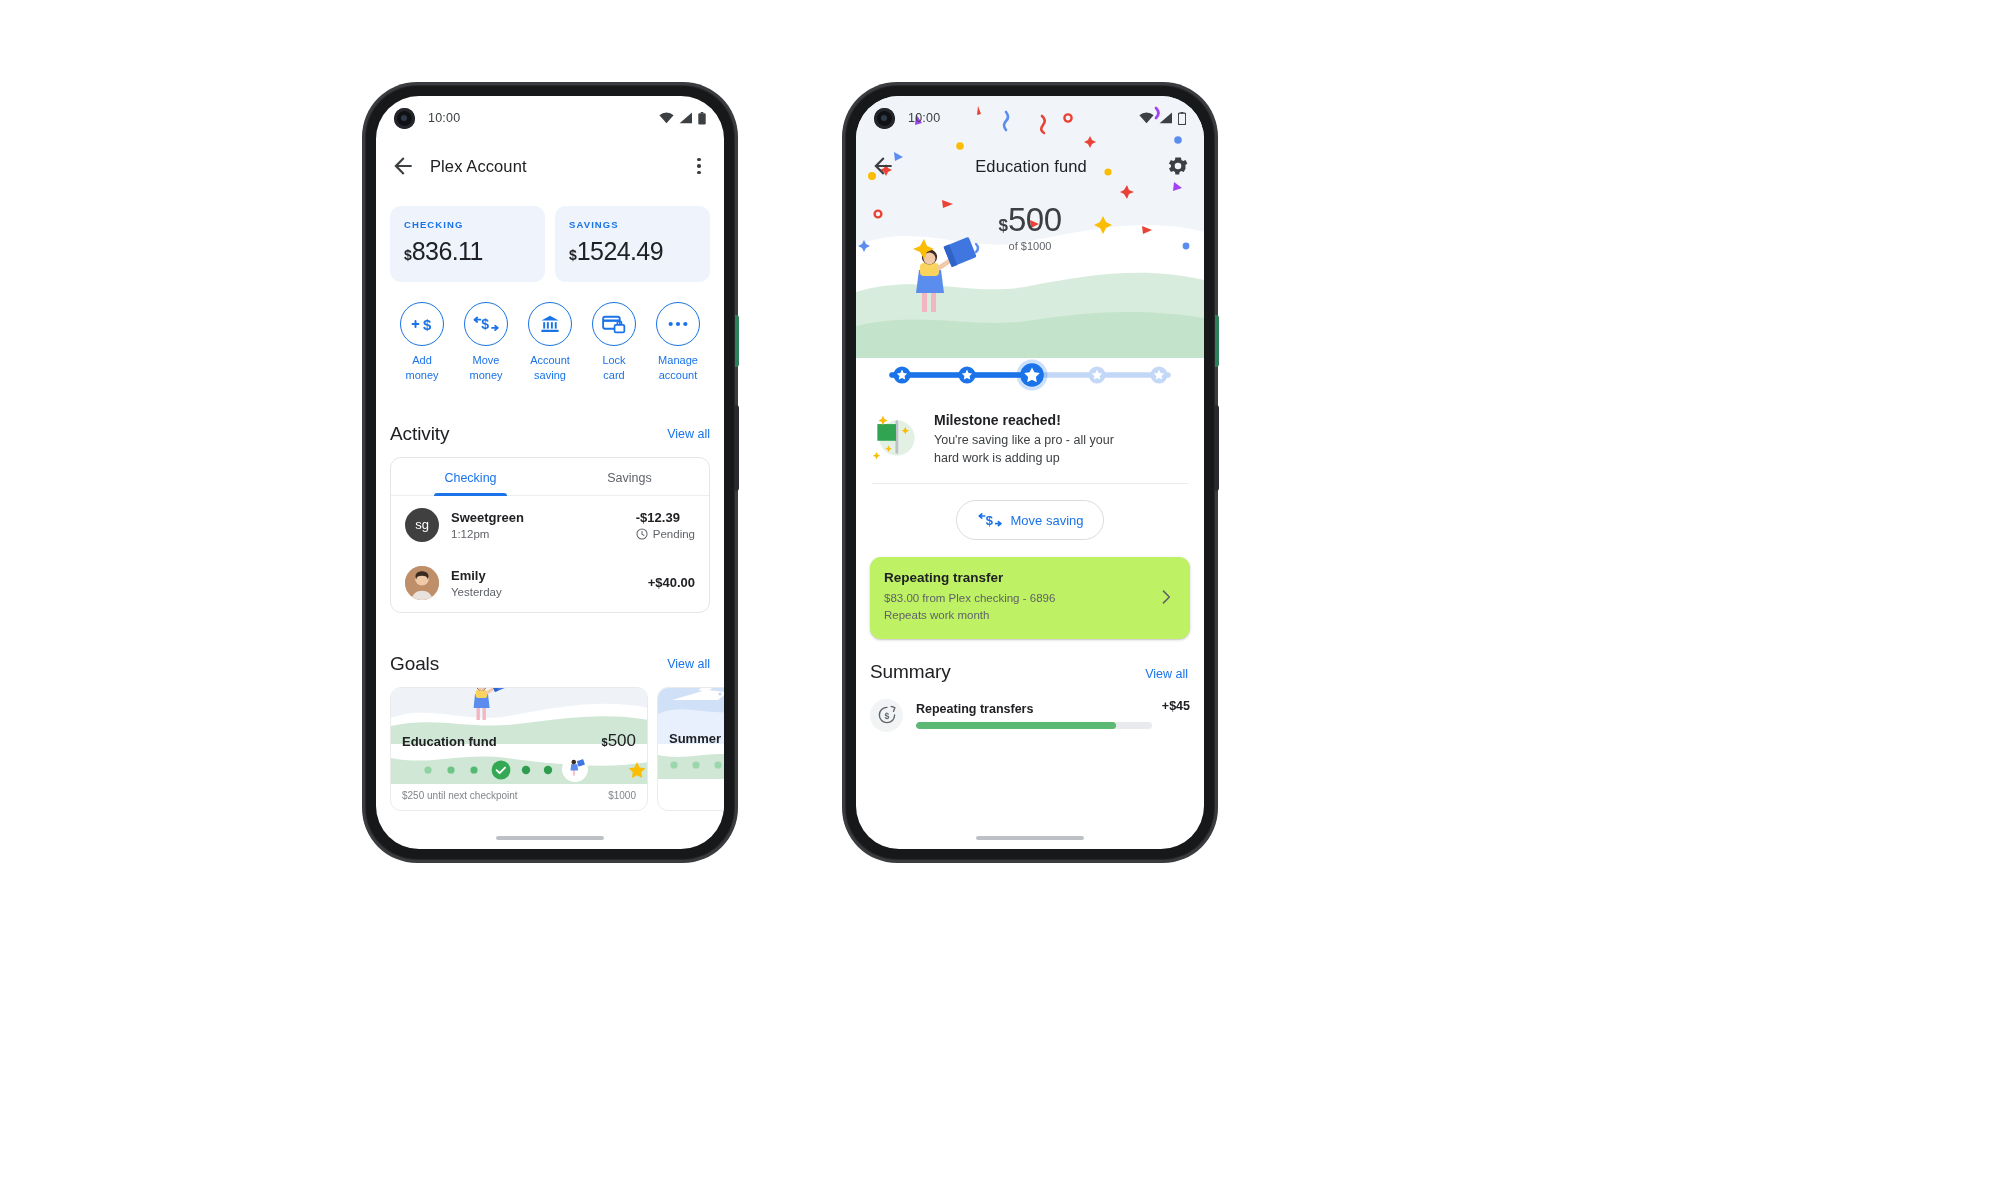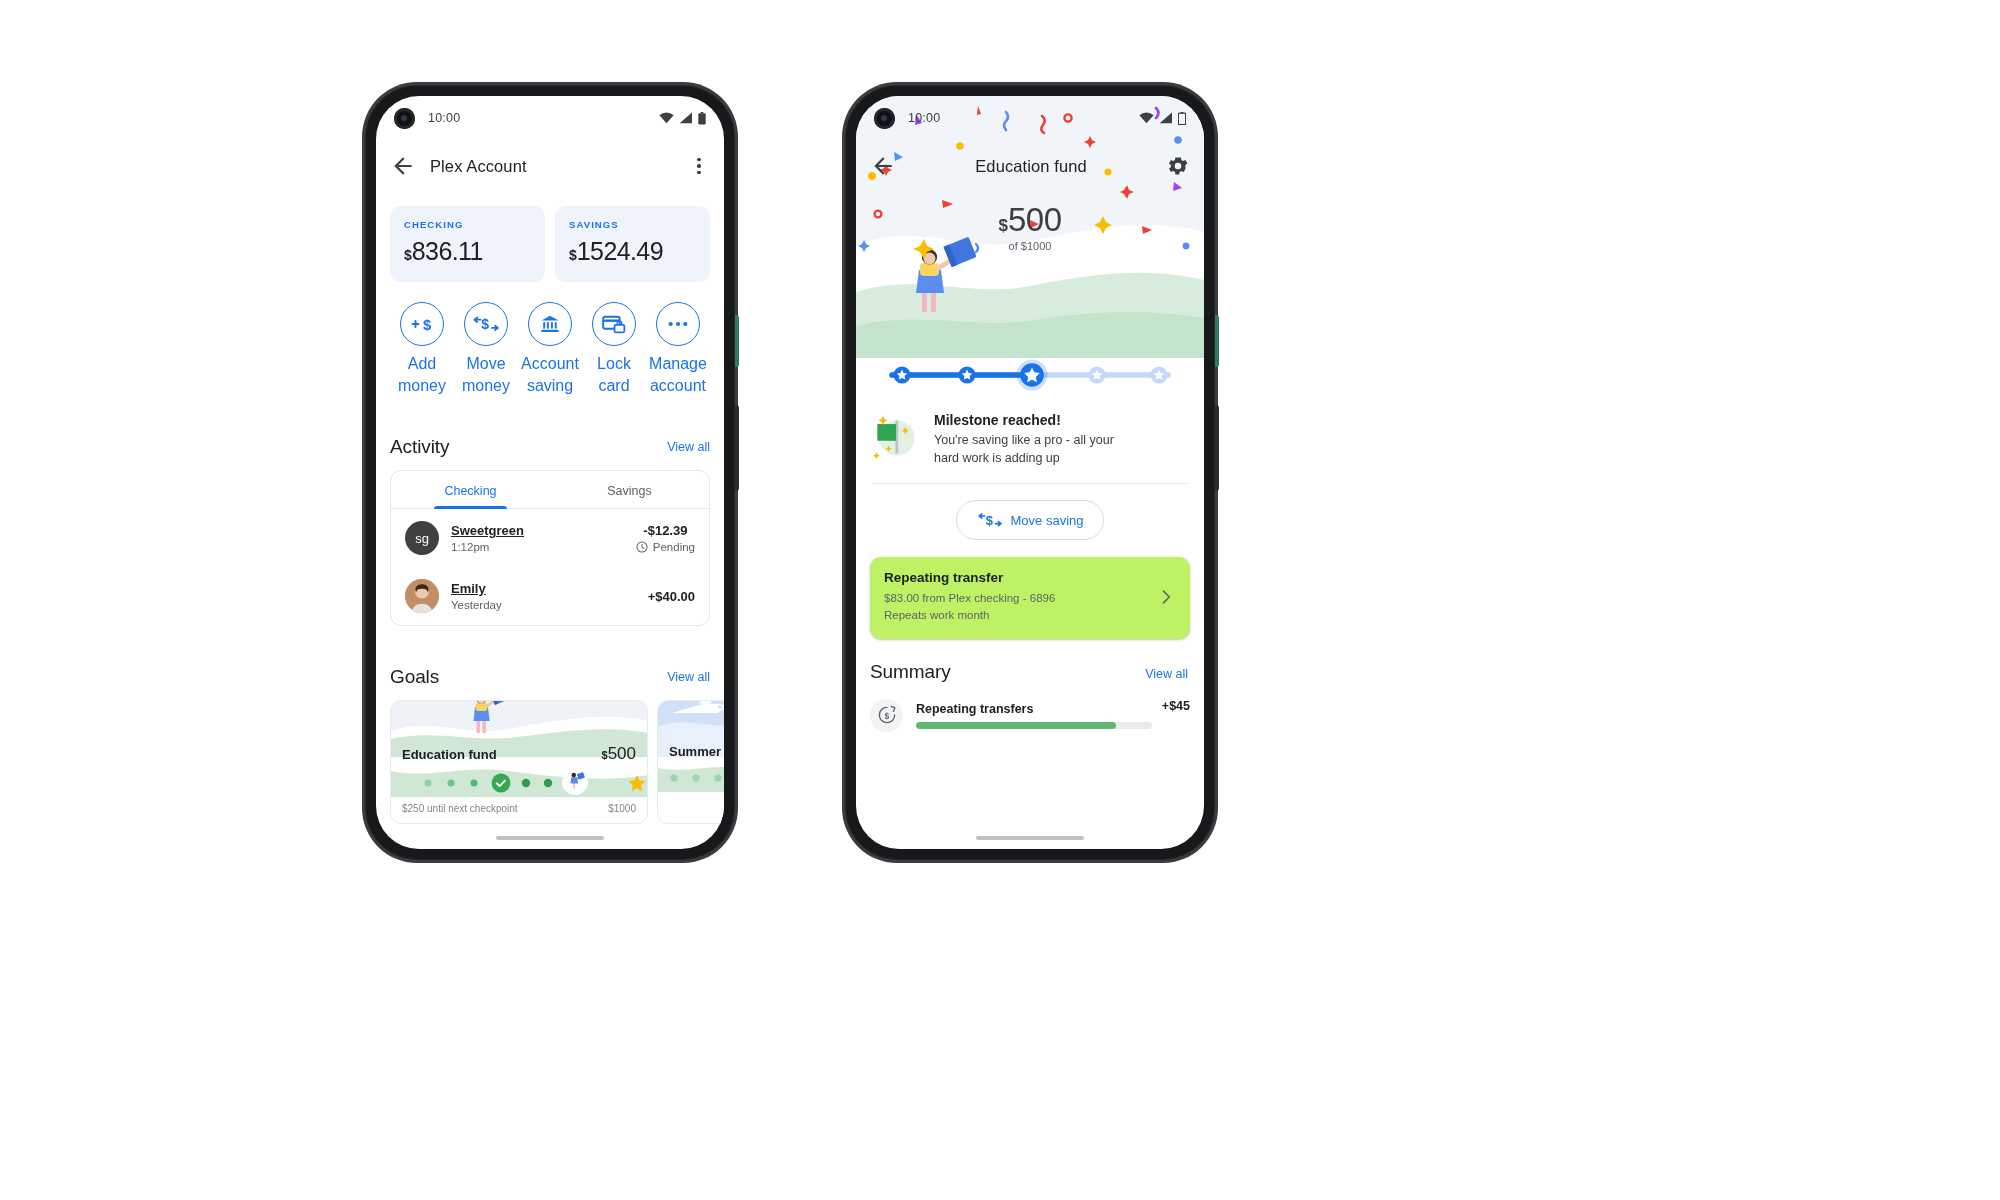--- a/index.html
+++ b/index.html
@@ -78,21 +78,21 @@
   .bal-amt .cur { font-size: 14px; font-weight: bold; }
   .bal-amt .num { font-size: 25px; letter-spacing: -.6px; }
 
   .actions { display: flex; justify-content: space-between; margin-top: 20px; padding: 0 2px; }
   .action { width: 60px; text-align: center; cursor: pointer; }
   .action .circle {
     width: 44px; height: 44px; border-radius: 50%; border: 1.4px solid #1a73e8;
     margin: 0 auto; display: flex; align-items: center; justify-content: center;
   }
   .action .lbl {
-    margin-top: 7px; font-size: 16px; line-height: 1.35; color: #1a73e8; font-weight: 500;
+    margin-top: 7px; font-size: 11px; line-height: 1.35; color: #1a73e8; font-weight: 500;
   }
 
   .sec-head {
     display: flex; align-items: center; margin-top: 40px;
   }
   .sec-title { font-size: 19px; color: #202124; letter-spacing: -.1px; }
   .sec-link { margin-left: auto; font-size: 12.5px; color: #1a73e8; font-weight: 500; cursor: pointer; }
 
   .act-card {
     margin-top: 12px; border: 1px solid #e4e6e9; border-radius: 11px; overflow: hidden;
@@ -107,23 +107,23 @@
     content: ""; position: absolute; left: 27%; right: 27%; bottom: -1px; height: 3px;
     background: #1a73e8; border-radius: 3px 3px 0 0;
   }
   .txn { display: flex; align-items: center; padding: 12px 14px; }
   .avatar {
     width: 34px; height: 34px; border-radius: 50%; flex: none; display: flex;
     align-items: center; justify-content: center; font-size: 13px; color: #fff; font-weight: 500;
     overflow: hidden; position: relative;
   }
   .txn-mid { margin-left: 12px; }
-  .txn-name { font-size: 13px; color: #202124; font-weight: bold; text-decoration: underline; }
+  .txn-name { font-size: 13px; color: #202124; font-weight: bold; }
   .txn-sub { font-size: 11.5px; color: #5f6368; margin-top: 3px; }
-  .txn-right { margin-left: auto; text-align: center; }
+  .txn-right { margin-left: auto; text-align: left; }
   .txn-amt { font-size: 13px; color: #202124; font-weight: bold; }
   .txn-status { font-size: 11.5px; color: #5f6368; margin-top: 3px; display: flex; align-items: center; justify-content: flex-end; gap: 5px; }
 
   .goals-row { display: flex; gap: 9px; margin-top: 12px; }
   .goal-card {
     border: 1px solid #e8eaec; border-radius: 11px; overflow: hidden; background: #fff;
     position: relative; flex: none;
   }
   .goal-main { width: 258px; }
   .goal-next { width: 120px; }

